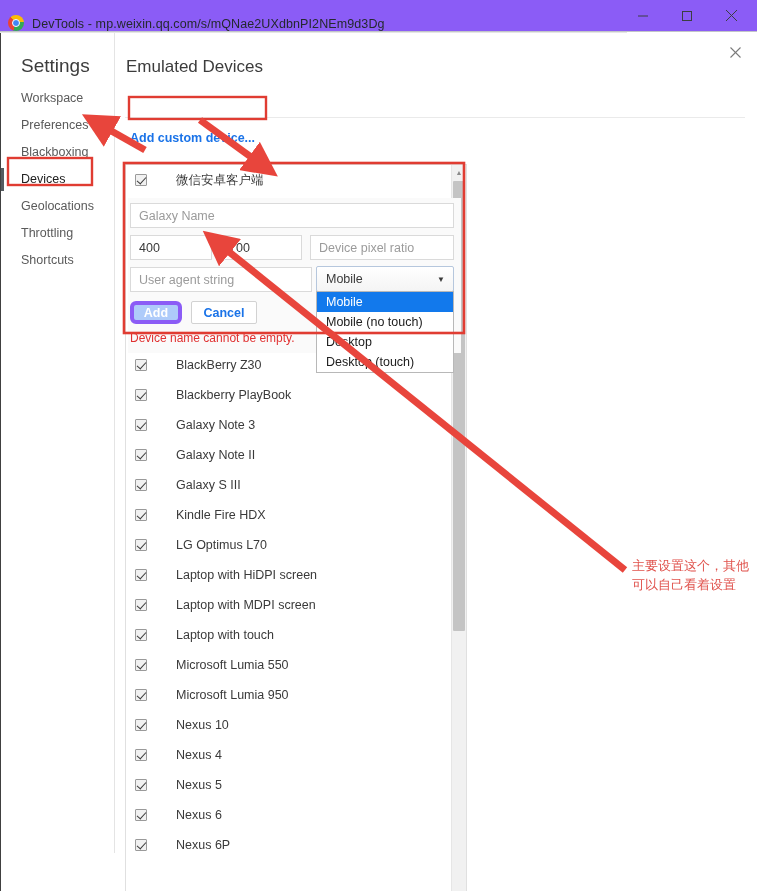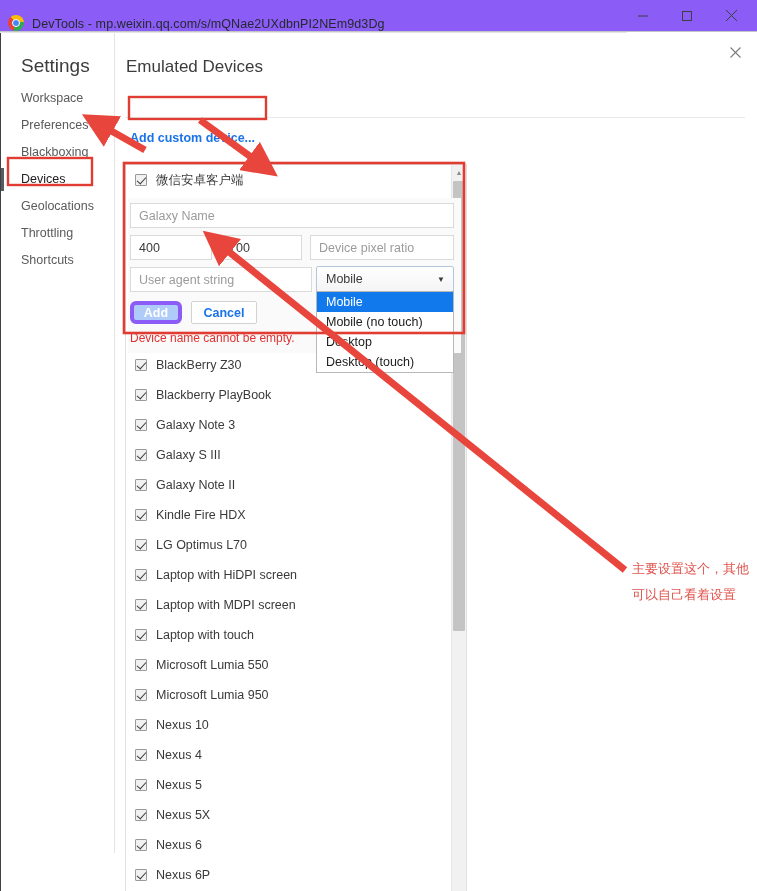--- a/index.html
+++ b/index.html
@@ -122,20 +122,21 @@
     background: #ffffff;
     border: 1px solid #e0e0e0;
     overflow: hidden;
   }
   .device-row {
     height: 30px;
     display: flex; align-items: center;
     padding-left: 9px;
     font-size: 12.5px; color: #3a3a3a;
     white-space: nowrap;
+    gap: 20px;
   }
   .cb {
     width: 12px; height: 12px;
     border: 1px solid #9a9a9a; border-radius: 1px;
     background: #f1f1f1;
     margin-right: 9px;
     position: relative; flex: none;
     box-sizing: border-box;
   }
   .cb.checked::after {
@@ -244,21 +245,21 @@
   #annotations {
     position: absolute; left: 0; top: 0;
     width: 757px; height: 891px;
     pointer-events: none;
     z-index: 20;
   }
   #annotation-note {
     position: absolute; left: 632px; top: 556px;
     width: 118px;
     font-family: "DejaVu Sans", sans-serif;
-    font-size: 13px; line-height: 26px;
+    font-size: 13px; line-height: 19px;
     color: #e0524c;
   }
 </style>
 </head>
 <body>
 
 <div id="window-titlebar">
   <div id="app-icon"></div>
   <div id="window-title">DevTools - mp.weixin.qq.com/s/mQNae2UXdbnPI2NEm9d3Dg</div>
 </div>
@@ -334,28 +335,28 @@
           <div class="device-row">
             <span class="cb checked"></span>
             <span>Blackberry PlayBook</span>
           </div>
           <div class="device-row">
             <span class="cb checked"></span>
             <span>Galaxy Note 3</span>
           </div>
           <div class="device-row">
             <span class="cb checked"></span>
+            <span>Galaxy Note II</span>
+          </div>
+          <div class="device-row">
+            <span class="cb checked"></span>
             <span>Galaxy S III</span>
           </div>
           <div class="device-row">
             <span class="cb checked"></span>
-            <span>Galaxy Note II</span>
-          </div>
-          <div class="device-row">
-            <span class="cb checked"></span>
             <span>Kindle Fire HDX</span>
           </div>
           <div class="device-row">
             <span class="cb checked"></span>
             <span>LG Optimus L70</span>
           </div>
           <div class="device-row">
             <span class="cb checked"></span>
             <span>Laptop with HiDPI screen</span>
           </div>
@@ -379,24 +380,20 @@
             <span class="cb checked"></span>
             <span>Nexus 10</span>
           </div>
           <div class="device-row">
             <span class="cb checked"></span>
             <span>Nexus 4</span>
           </div>
           <div class="device-row">
             <span class="cb checked"></span>
             <span>Nexus 5</span>
-          </div>
-          <div class="device-row">
-            <span class="cb checked"></span>
-            <span>Nexus 5X</span>
           </div>
           <div class="device-row">
             <span class="cb checked"></span>
             <span>Nexus 6</span>
           </div>
           <div class="device-row">
             <span class="cb checked"></span>
             <span>Nexus 6P</span>
           </div>
           <div class="device-row">

